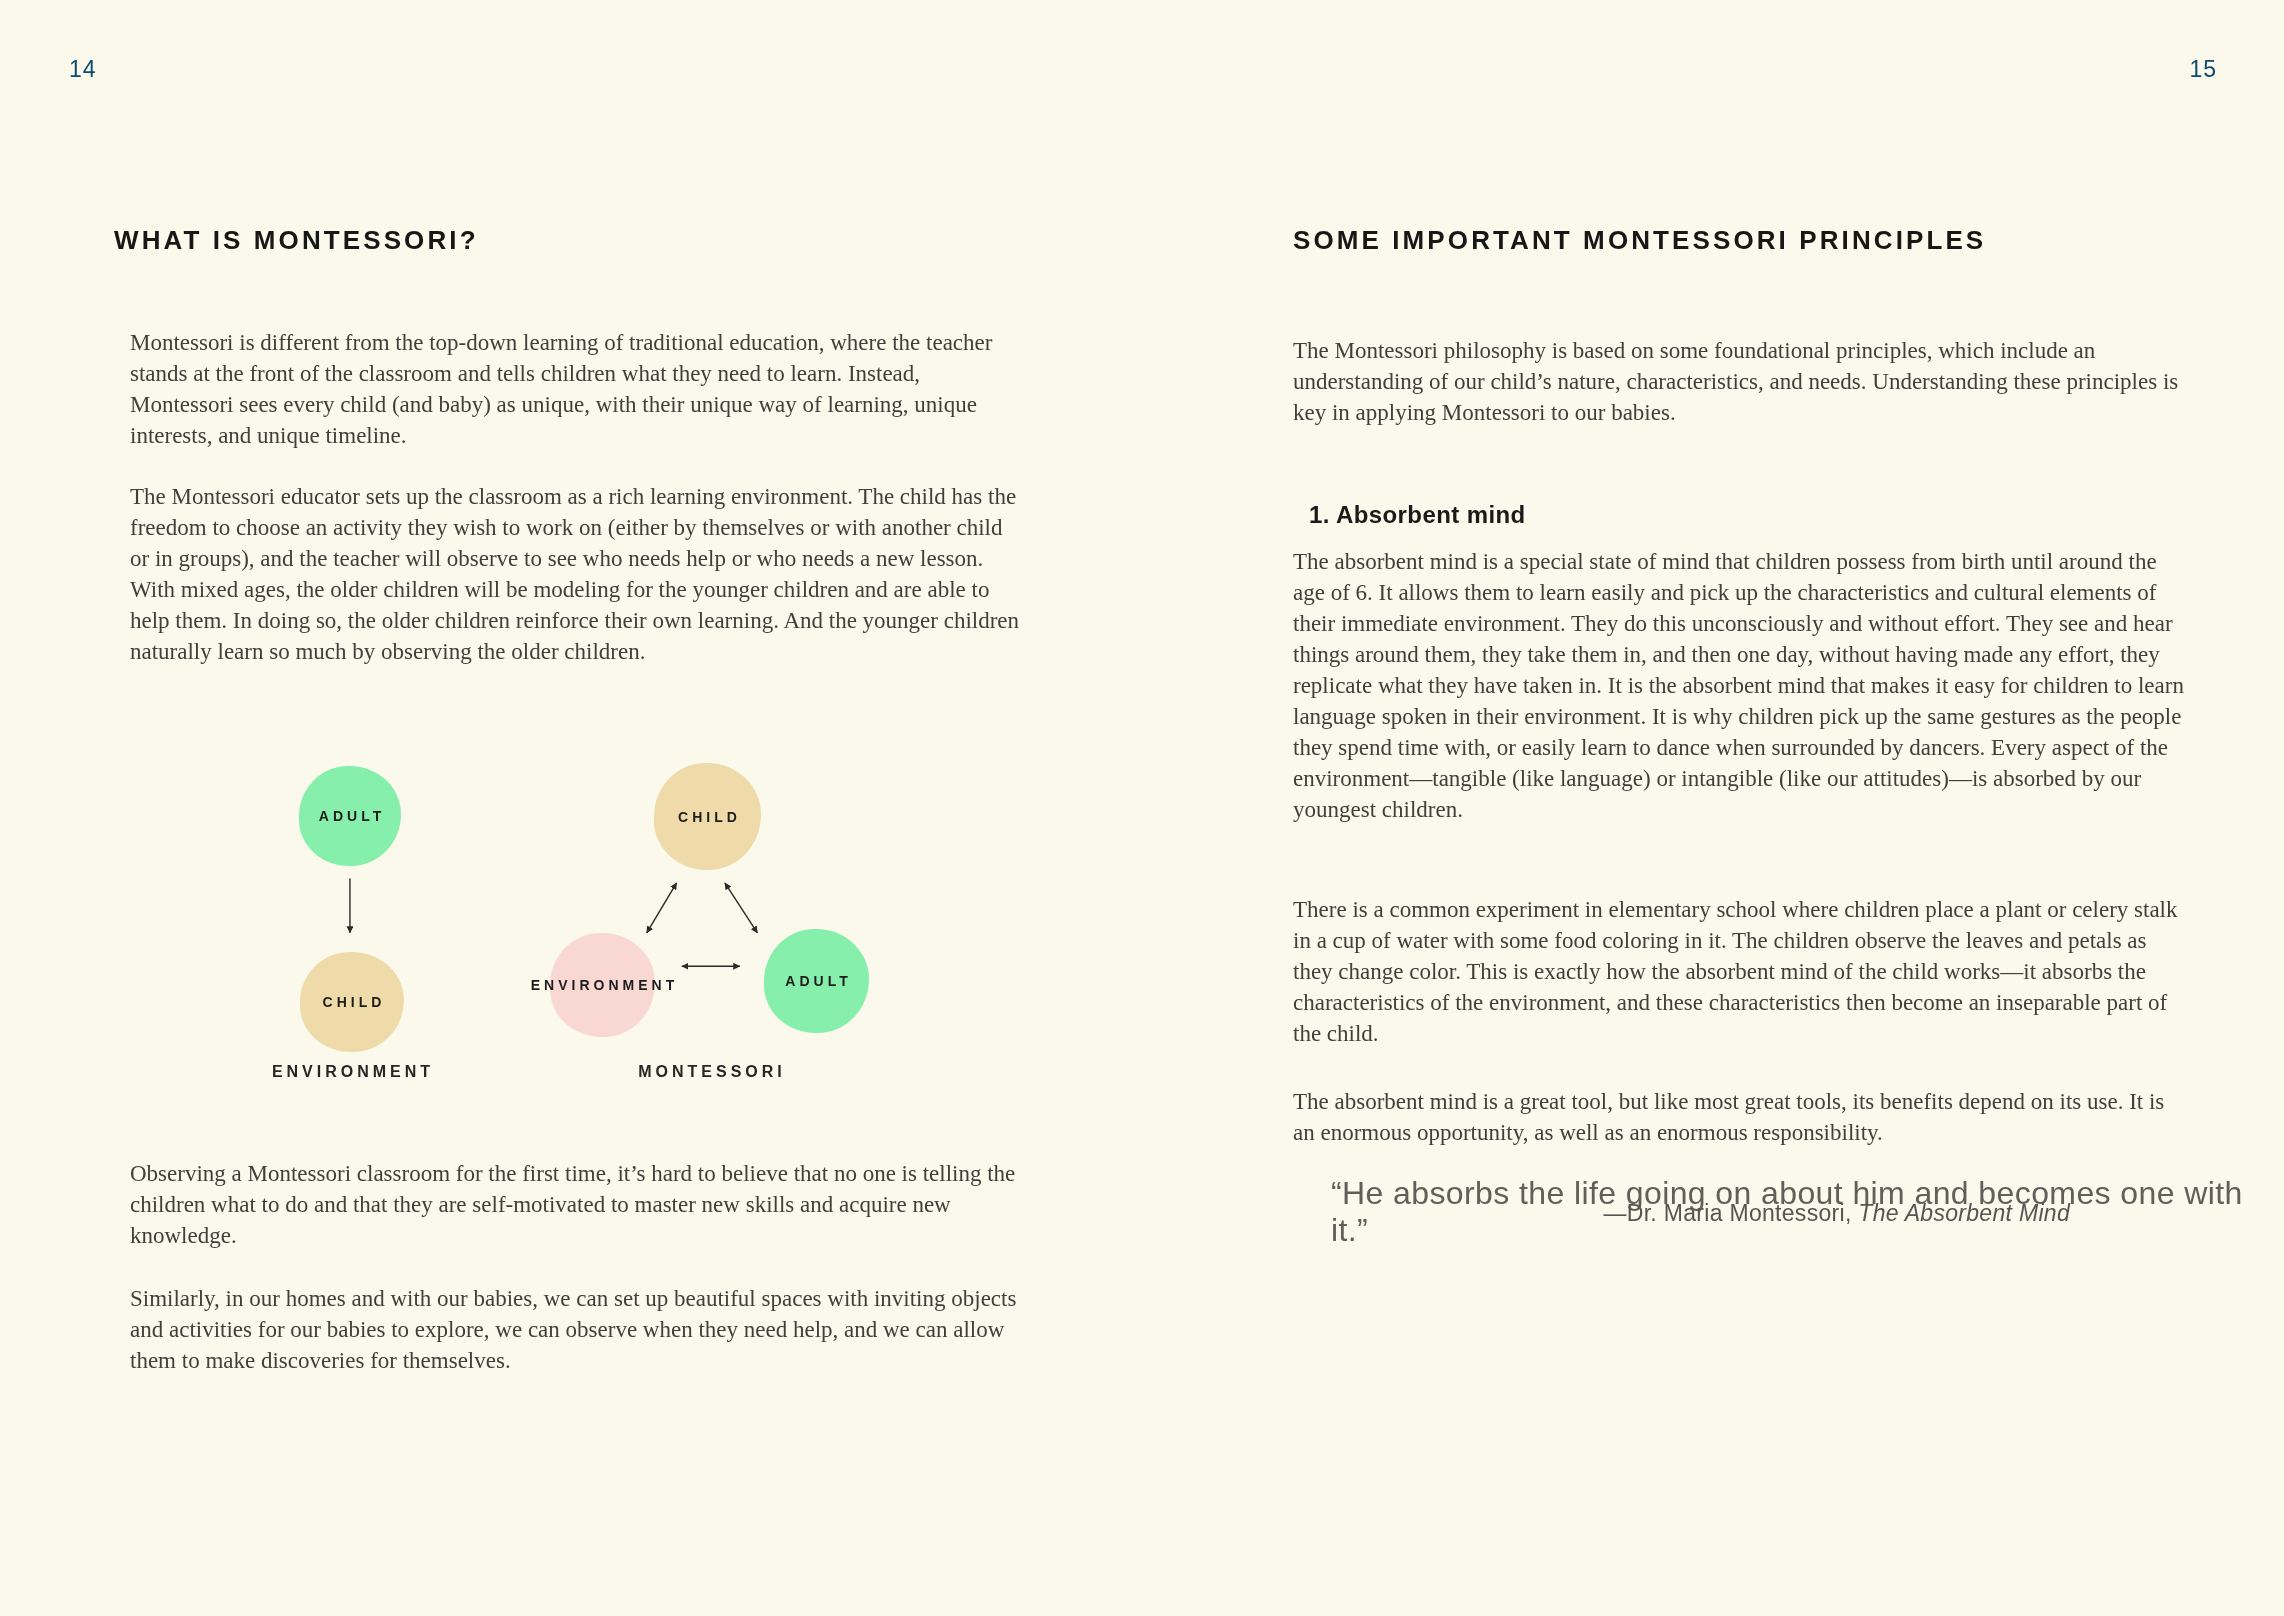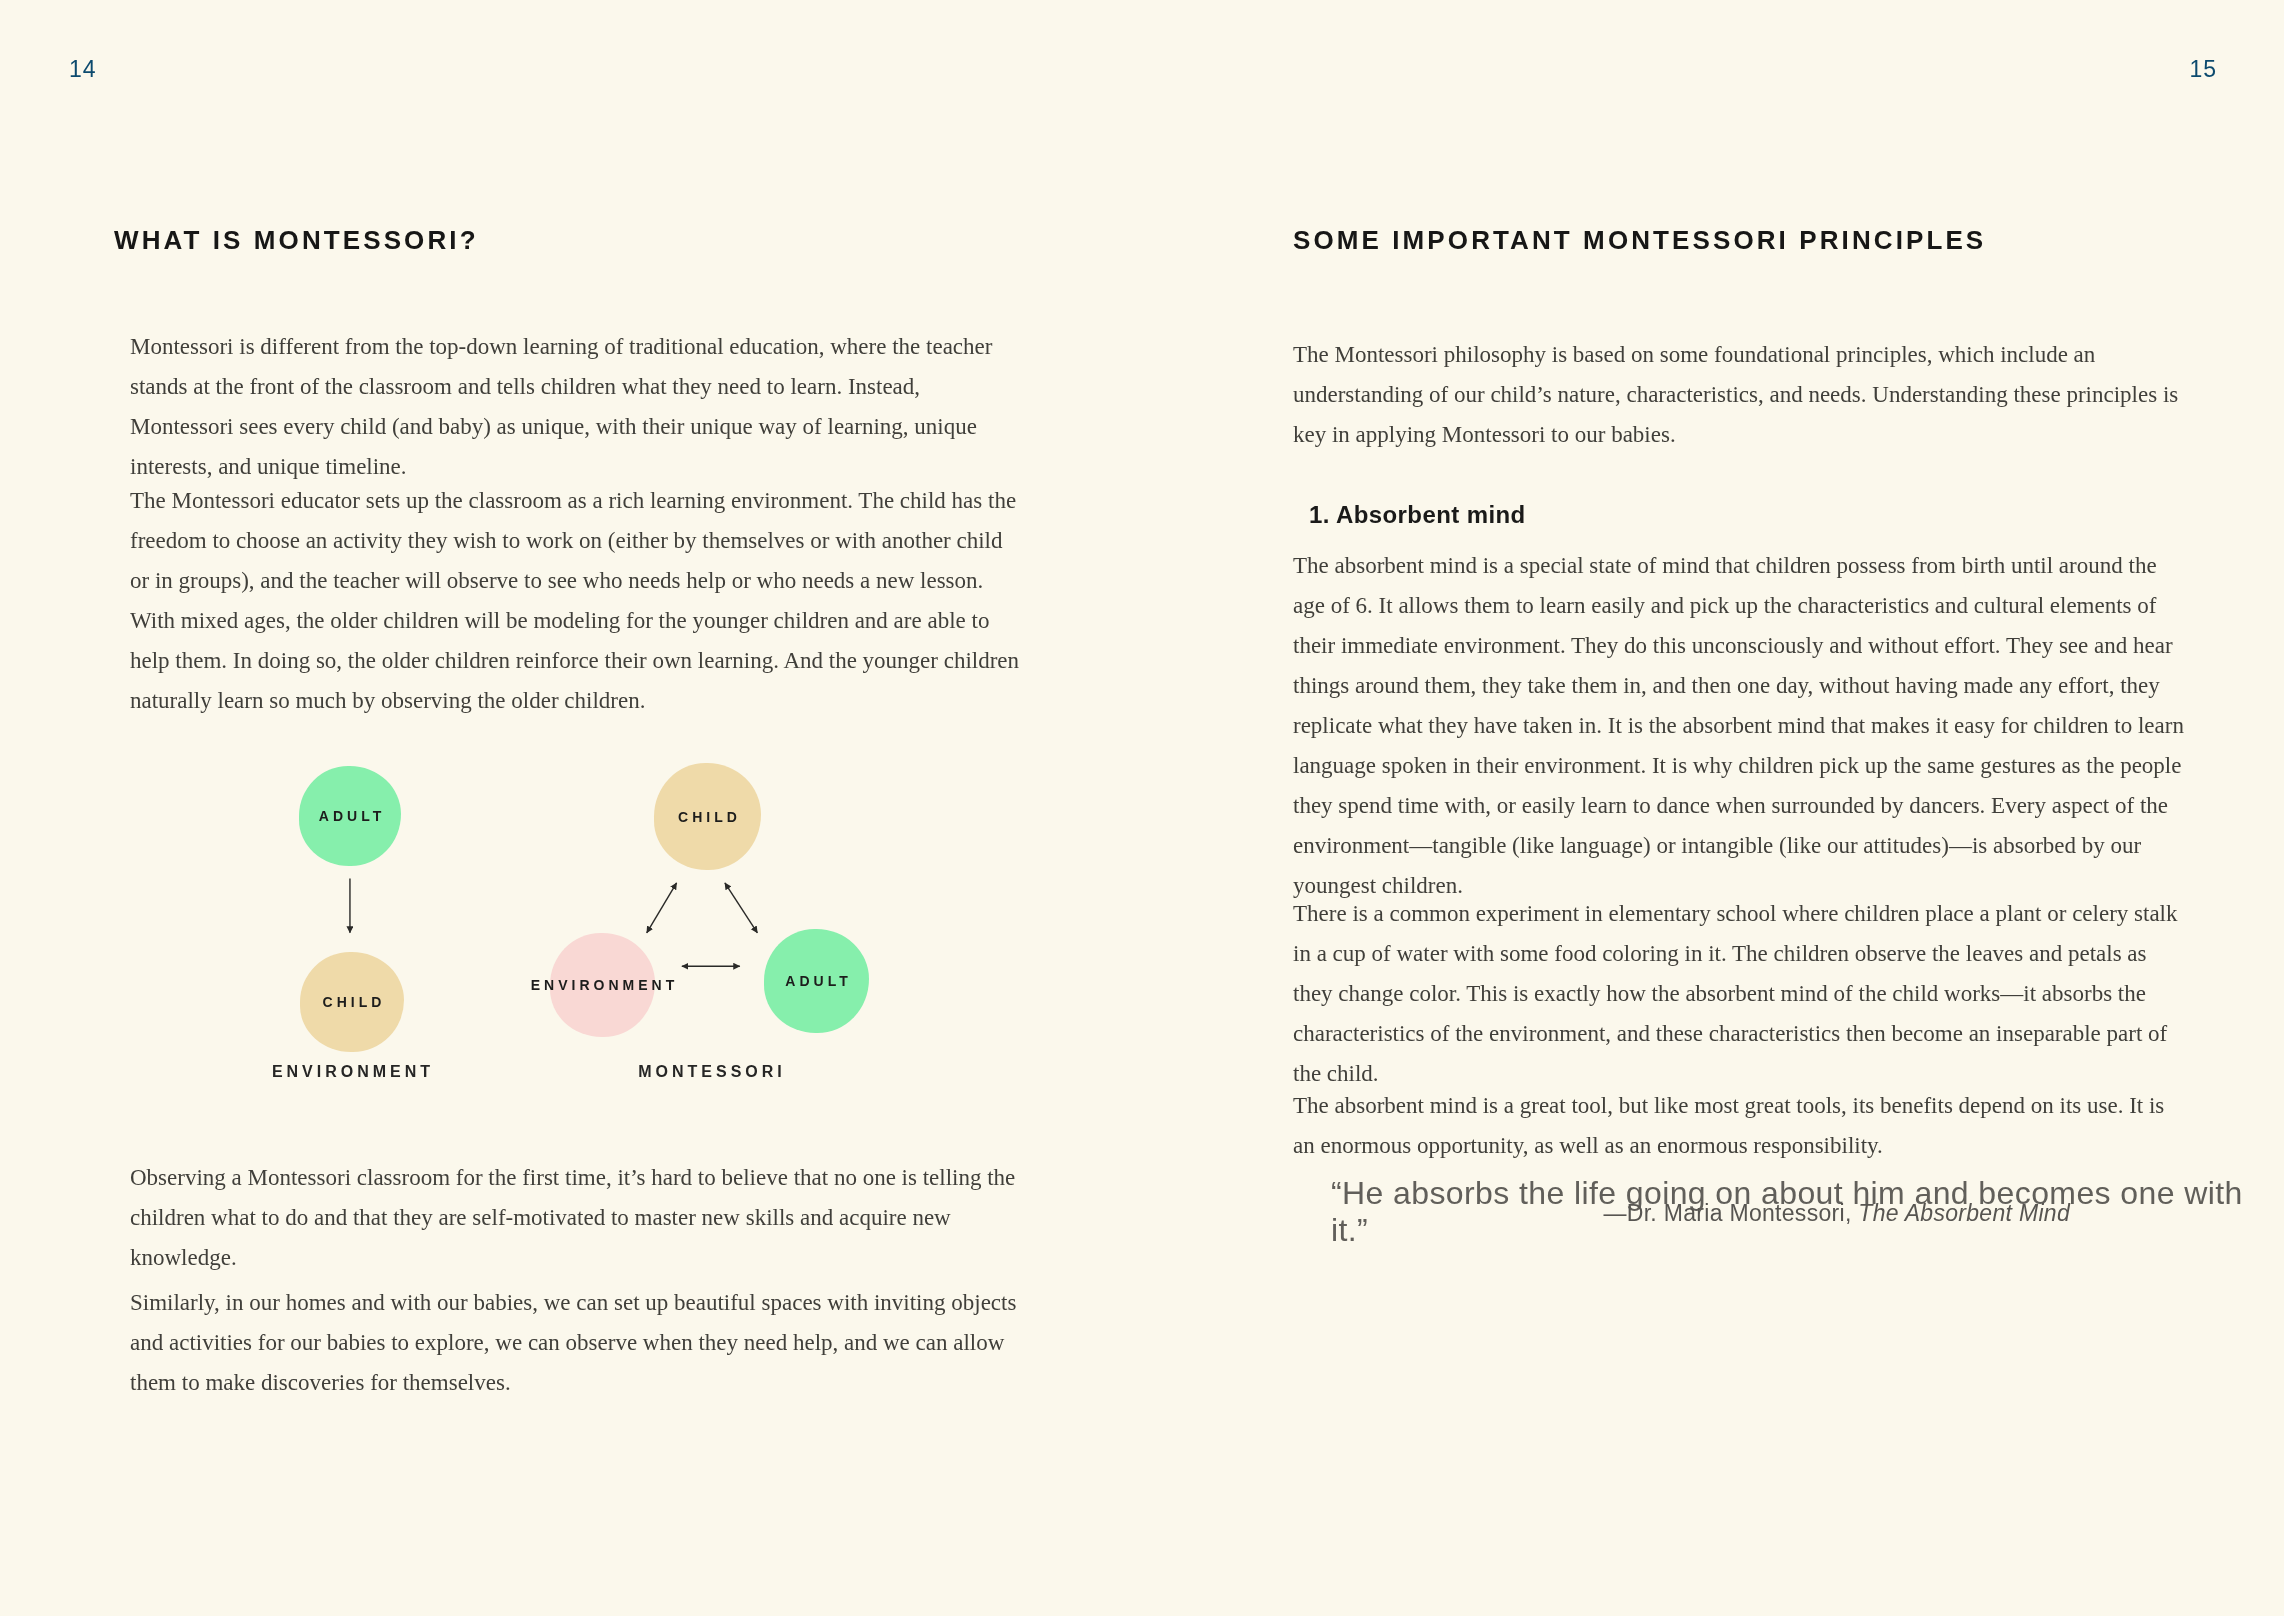--- a/index.html
+++ b/index.html
@@ -21,21 +21,21 @@
   .pn-left{left:69px;}
   .pn-right{right:67px;}
   h1.heading{
     position:absolute;margin:0;
     font-family:"Liberation Sans", sans-serif;
     font-weight:700;font-size:26px;letter-spacing:3.1px;
     color:#171716;
   }
   .body-para{
     position:absolute;margin:0;
-    font-size:23px;line-height:40px;color:#403f3a;
+    font-size:23px;line-height:31px;color:#403f3a;
     width:891px;
   }
   h2.subheading{
     position:absolute;margin:16px;
     font-family:"Liberation Sans", sans-serif;
     font-weight:700;font-size:24px;letter-spacing:0.4px;
     color:#1a1a19;
   }
   
   .circle{

